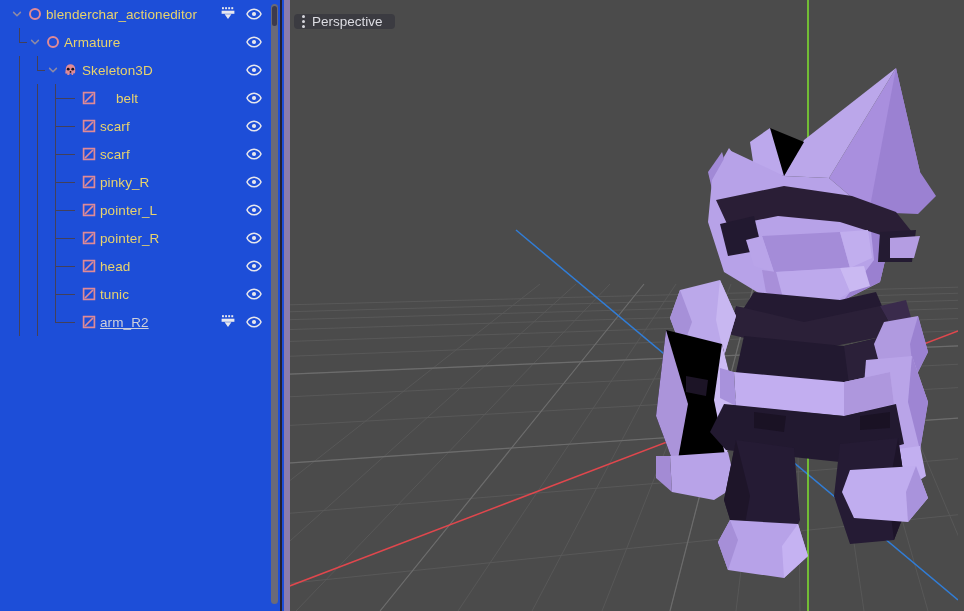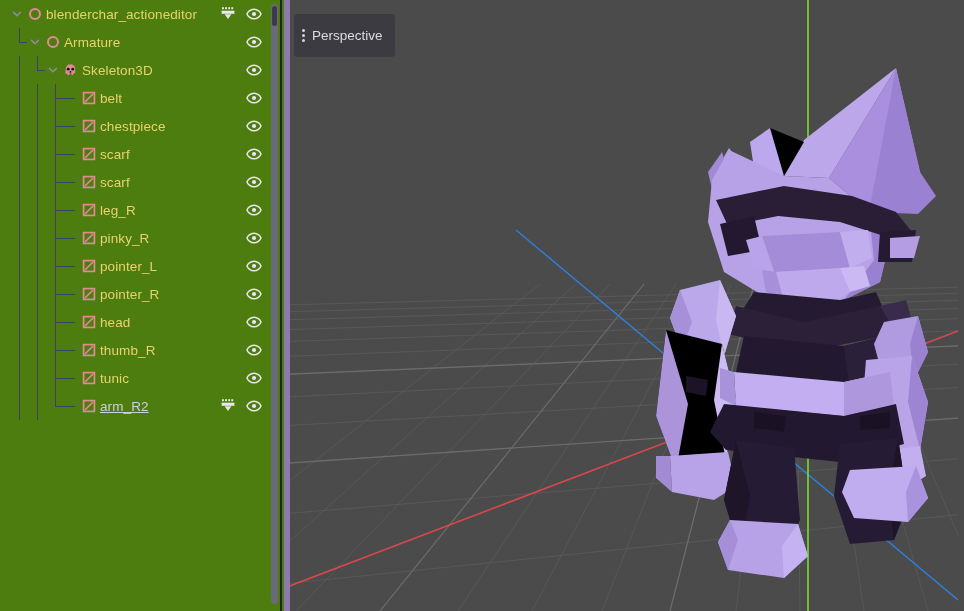--- a/index.html
+++ b/index.html
@@ -8,21 +8,21 @@
     overflow: hidden;
     background: #15131f;
     font-family: "Liberation Sans", sans-serif;
   }
   #app { position: relative; width: 964px; height: 611px; display: flex; }
 
   
   #scene-panel {
     position: relative;
     width: 284px; height: 611px;
-    background: #4d7c0f;
+    background: #1d4ed8;
     flex: 0 0 284px;
     overflow: hidden;
   }
   .tree { position: relative; width: 284px; }
   .row {
     position: relative;
     height: 28px;
     display: flex;
     align-items: center;
     white-space: nowrap;
@@ -93,21 +93,21 @@
     position: relative;
     flex: 1 1 auto;
     height: 611px;
     background: #4b4b4b;
     overflow: hidden;
   }
   #viewport svg.scene { position: absolute; left: 0; top: 0; display: block; }
 
   #persp-btn {
     position: absolute; left: 10px; top: 14px;
-    height: 43px;
+    height: 15px;
     background: #3b3b41;
     border-radius: 4px;
     display: flex; align-items: center;
     padding: 0 12px 0 8px;
     gap: 7px;
     z-index: 4;
     cursor: pointer;
   }
   #persp-btn .dots { display: flex; flex-direction: column; gap: 2px; align-items: center; }
   #persp-btn .dots i { width: 3px; height: 3px; background: #d6d6dc; border-radius: 50%; display: block; }
@@ -212,44 +212,21 @@
             <div class="g-v" style="left: 37px; top: 0px; height: 28px;"></div>
             <div class="g-v" style="left: 55px; top: 0px; height: 28px;"></div>
             <div class="g-h" style="left: 55px; top: 14px; width: 20px;"></div>
           </div>
           <div class="nicon" style="left: 80px;">
             <svg width="14" height="14" viewBox="0 0 14 14">
     <rect x="1.6" y="1.6" width="10.8" height="10.8" fill="none" stroke="#e08a96" stroke-width="1.7"></rect>
     <path d="M3 11 L11 3" stroke="#e08a96" stroke-width="1.7"></path>
   </svg>
           </div>
-          <div class="label" style="left: 100px; color: rgb(233, 211, 109);">belt</div>
-          <div class="right-icons">
-            <span>
-              <svg class="eye" viewBox="0 0 16 16">
-    <path d="M8 3.2C4.4 3.2 1.6 6.1 1 8c.6 1.9 3.4 4.8 7 4.8s6.4-2.9 7-4.8c-.6-1.9-3.4-4.8-7-4.8Z" fill="none" stroke="#e6e6ec" stroke-width="1.5"></path>
-    <circle cx="8" cy="8" r="2.1" fill="#e6e6ec"></circle>
-  </svg>
-            </span>
-          </div>
-        </div>
-        <div class="row">
-          <div class="guides">
-            <div class="g-v" style="left: 19px; top: 0px; height: 28px;"></div>
-            <div class="g-v" style="left: 37px; top: 0px; height: 28px;"></div>
-            <div class="g-v" style="left: 55px; top: 0px; height: 28px;"></div>
-            <div class="g-h" style="left: 55px; top: 14px; width: 20px;"></div>
-          </div>
-          <div class="nicon" style="left: 80px;">
-            <svg width="14" height="14" viewBox="0 0 14 14">
-    <rect x="1.6" y="1.6" width="10.8" height="10.8" fill="none" stroke="#e08a96" stroke-width="1.7"></rect>
-    <path d="M3 11 L11 3" stroke="#e08a96" stroke-width="1.7"></path>
-  </svg>
-          </div>
-          <div class="label" style="left: 100px; color: rgb(233, 211, 109);">chestpiece</div>
+          <div class="label" style="left: 116px; color: rgb(233, 211, 109);">belt</div>
           <div class="right-icons">
             <span>
               <svg class="eye" viewBox="0 0 16 16">
     <path d="M8 3.2C4.4 3.2 1.6 6.1 1 8c.6 1.9 3.4 4.8 7 4.8s6.4-2.9 7-4.8c-.6-1.9-3.4-4.8-7-4.8Z" fill="none" stroke="#e6e6ec" stroke-width="1.5"></path>
     <circle cx="8" cy="8" r="2.1" fill="#e6e6ec"></circle>
   </svg>
             </span>
           </div>
         </div>
         <div class="row">
@@ -304,43 +281,20 @@
             <div class="g-v" style="left: 37px; top: 0px; height: 28px;"></div>
             <div class="g-v" style="left: 55px; top: 0px; height: 28px;"></div>
             <div class="g-h" style="left: 55px; top: 14px; width: 20px;"></div>
           </div>
           <div class="nicon" style="left: 80px;">
             <svg width="14" height="14" viewBox="0 0 14 14">
     <rect x="1.6" y="1.6" width="10.8" height="10.8" fill="none" stroke="#e08a96" stroke-width="1.7"></rect>
     <path d="M3 11 L11 3" stroke="#e08a96" stroke-width="1.7"></path>
   </svg>
           </div>
-          <div class="label" style="left: 100px; color: rgb(233, 211, 109);">leg_R</div>
-          <div class="right-icons">
-            <span>
-              <svg class="eye" viewBox="0 0 16 16">
-    <path d="M8 3.2C4.4 3.2 1.6 6.1 1 8c.6 1.9 3.4 4.8 7 4.8s6.4-2.9 7-4.8c-.6-1.9-3.4-4.8-7-4.8Z" fill="none" stroke="#e6e6ec" stroke-width="1.5"></path>
-    <circle cx="8" cy="8" r="2.1" fill="#e6e6ec"></circle>
-  </svg>
-            </span>
-          </div>
-        </div>
-        <div class="row">
-          <div class="guides">
-            <div class="g-v" style="left: 19px; top: 0px; height: 28px;"></div>
-            <div class="g-v" style="left: 37px; top: 0px; height: 28px;"></div>
-            <div class="g-v" style="left: 55px; top: 0px; height: 28px;"></div>
-            <div class="g-h" style="left: 55px; top: 14px; width: 20px;"></div>
-          </div>
-          <div class="nicon" style="left: 80px;">
-            <svg width="14" height="14" viewBox="0 0 14 14">
-    <rect x="1.6" y="1.6" width="10.8" height="10.8" fill="none" stroke="#e08a96" stroke-width="1.7"></rect>
-    <path d="M3 11 L11 3" stroke="#e08a96" stroke-width="1.7"></path>
-  </svg>
-          </div>
           <div class="label" style="left: 100px; color: rgb(233, 211, 109);">pinky_R</div>
           <div class="right-icons">
             <span>
               <svg class="eye" viewBox="0 0 16 16">
     <path d="M8 3.2C4.4 3.2 1.6 6.1 1 8c.6 1.9 3.4 4.8 7 4.8s6.4-2.9 7-4.8c-.6-1.9-3.4-4.8-7-4.8Z" fill="none" stroke="#e6e6ec" stroke-width="1.5"></path>
     <circle cx="8" cy="8" r="2.1" fill="#e6e6ec"></circle>
   </svg>
             </span>
           </div>
         </div>
@@ -397,43 +351,20 @@
             <div class="g-v" style="left: 55px; top: 0px; height: 28px;"></div>
             <div class="g-h" style="left: 55px; top: 14px; width: 20px;"></div>
           </div>
           <div class="nicon" style="left: 80px;">
             <svg width="14" height="14" viewBox="0 0 14 14">
     <rect x="1.6" y="1.6" width="10.8" height="10.8" fill="none" stroke="#e08a96" stroke-width="1.7"></rect>
     <path d="M3 11 L11 3" stroke="#e08a96" stroke-width="1.7"></path>
   </svg>
           </div>
           <div class="label" style="left: 100px; color: rgb(233, 211, 109);">head</div>
-          <div class="right-icons">
-            <span>
-              <svg class="eye" viewBox="0 0 16 16">
-    <path d="M8 3.2C4.4 3.2 1.6 6.1 1 8c.6 1.9 3.4 4.8 7 4.8s6.4-2.9 7-4.8c-.6-1.9-3.4-4.8-7-4.8Z" fill="none" stroke="#e6e6ec" stroke-width="1.5"></path>
-    <circle cx="8" cy="8" r="2.1" fill="#e6e6ec"></circle>
-  </svg>
-            </span>
-          </div>
-        </div>
-        <div class="row">
-          <div class="guides">
-            <div class="g-v" style="left: 19px; top: 0px; height: 28px;"></div>
-            <div class="g-v" style="left: 37px; top: 0px; height: 28px;"></div>
-            <div class="g-v" style="left: 55px; top: 0px; height: 28px;"></div>
-            <div class="g-h" style="left: 55px; top: 14px; width: 20px;"></div>
-          </div>
-          <div class="nicon" style="left: 80px;">
-            <svg width="14" height="14" viewBox="0 0 14 14">
-    <rect x="1.6" y="1.6" width="10.8" height="10.8" fill="none" stroke="#e08a96" stroke-width="1.7"></rect>
-    <path d="M3 11 L11 3" stroke="#e08a96" stroke-width="1.7"></path>
-  </svg>
-          </div>
-          <div class="label" style="left: 100px; color: rgb(233, 211, 109);">thumb_R</div>
           <div class="right-icons">
             <span>
               <svg class="eye" viewBox="0 0 16 16">
     <path d="M8 3.2C4.4 3.2 1.6 6.1 1 8c.6 1.9 3.4 4.8 7 4.8s6.4-2.9 7-4.8c-.6-1.9-3.4-4.8-7-4.8Z" fill="none" stroke="#e6e6ec" stroke-width="1.5"></path>
     <circle cx="8" cy="8" r="2.1" fill="#e6e6ec"></circle>
   </svg>
             </span>
           </div>
         </div>
         <div class="row">

